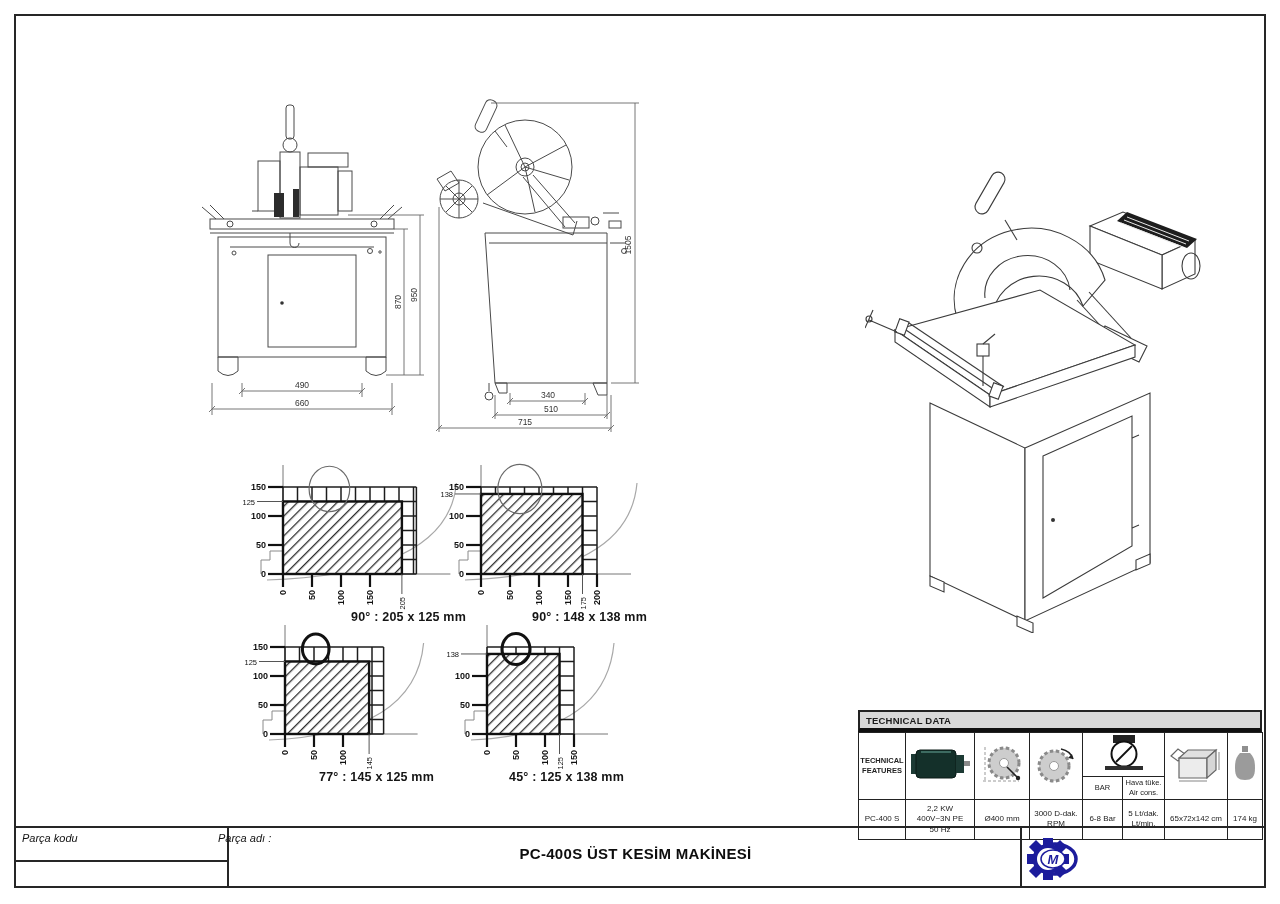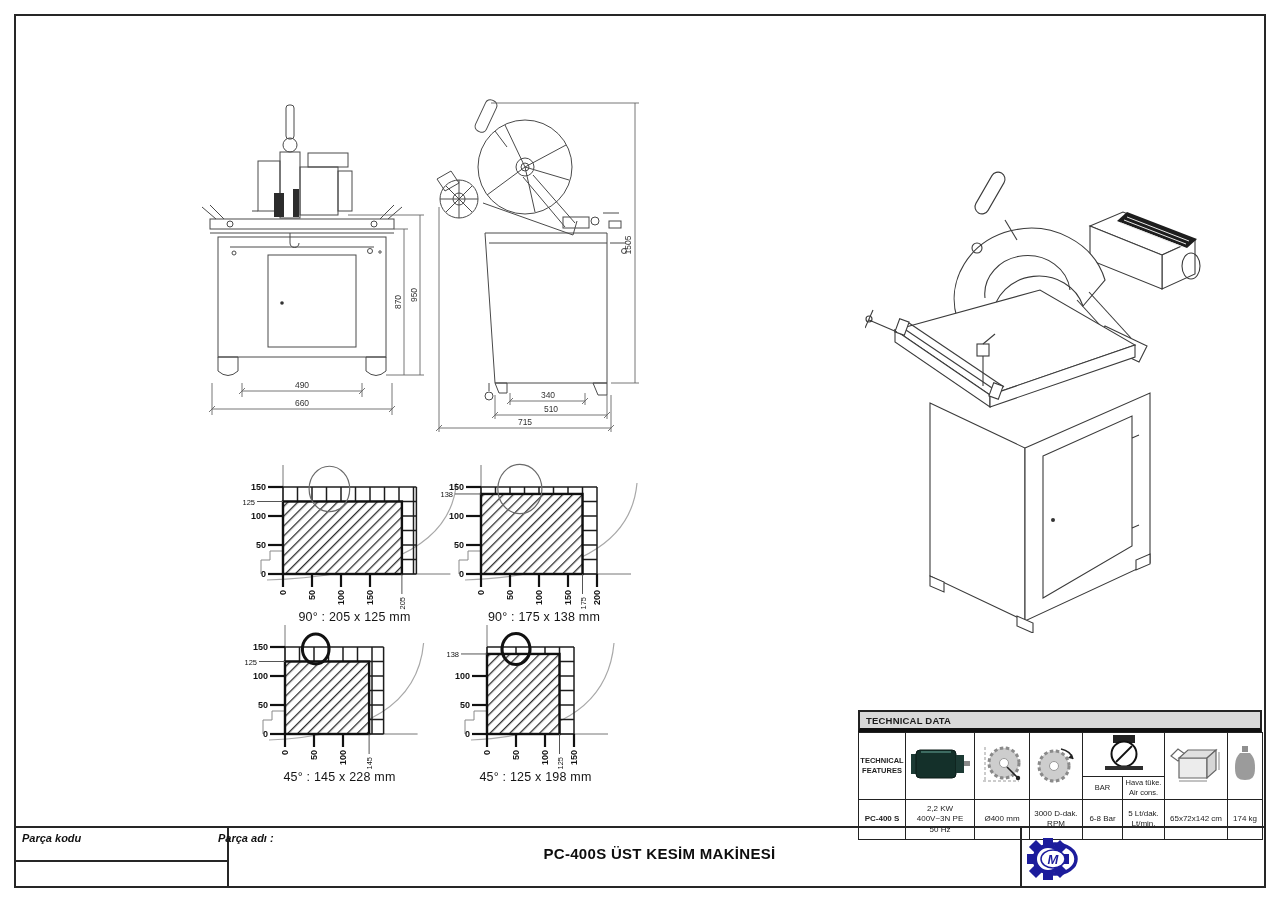--- a/index.html
+++ b/index.html
@@ -2,33 +2,33 @@
 <html><head>
 <meta charset="utf-8">
 <style>
   html,body{margin:0;padding:0;}
   body{width:1280px;height:904px;position:relative;background:#fff;
        font-family:"Liberation Sans",sans-serif;color:#111;overflow:hidden;}
   .abs{position:absolute;}
   .frame{left:14px;top:14px;width:1252px;height:874px;border:2px solid #262626;box-sizing:border-box;}
   .hline{background:#262626;height:2px;}
   .vline{background:#262626;width:2px;}
-  .lbl-it{font-style:italic;font-weight:bold;font-size:11px;color:#111;}
+  .lbl-it{font-style:italic;font-weight:normal;font-size:11px;color:#111;}
   .sheet-title{font-weight:bold;font-size:15px;letter-spacing:.3px;text-align:center;color:#0d0d0d;}
   
   .cap-diagram{position:absolute;}
-  .cap-caption{font-weight:normal;font-size:12.5px;text-align:center;margin-top:-4px;color:#151515;letter-spacing:.2px;}
+  .cap-caption{font-weight:bold;font-size:12.5px;text-align:right;margin-top:-4px;color:#151515;letter-spacing:.2px;}
   
   .ttable{position:absolute;left:858px;top:710px;width:404px;background:#3b82f6;}
   .thead{border:2px solid #222;border-bottom:4px solid #101010;background:#d8d8d8;
          font-weight:bold;font-size:9.5px;padding:3px 6px 2px;color:#1a1a1a;letter-spacing:.2px;}
   .ttable table{border-collapse:collapse;width:404px;table-layout:fixed;background:#fff;}
   .ttable td{border:1.5px solid #222;text-align:center;vertical-align:middle;font-size:8px;line-height:1.3;padding:1px;color:#222;}
   .ttable .tf{font-weight:bold;font-size:7.5px;}
-  .ttable .model{font-weight:bold;}
+  .ttable .model{font-weight:normal;}
   .ttable .sub{font-size:7.5px;}
   
   .logo-block{left:1026px;top:831px;width:238px;height:55px;display:flex;align-items:center;gap:5px;}
   .logo-texts{display:flex;flex-direction:column;align-items:center;flex:1;}
   .brand{font-weight:bold;font-style:italic;font-size:16.5px;color:#1c1c9c;letter-spacing:.5px;line-height:1;}
   .brand-sub{font-style:italic;font-weight:bold;font-size:6.8px;color:#161684;margin-top:2px;font-family:"Liberation Serif",serif;}
   .brand-rule{width:170px;height:2px;background:#1c1c9c;margin-top:1px;}
   .slogan{font-family:"DejaVu Serif",serif;font-style:italic;font-weight:bold;font-size:10.5px;color:#20204a;margin-top:1px;letter-spacing:.4px;}
   svg text{font-family:"Liberation Sans",sans-serif;}
   .dwg{position:absolute;}
@@ -328,21 +328,21 @@
         <text x="0" y="0" text-anchor="end" font-size="9" font-weight="bold" fill="#111" transform="translate(72 133) rotate(-90)">50</text>
         <line x1="98" y1="117" x2="98" y2="130" stroke="#111" stroke-width="2.2"></line>
         <text x="0" y="0" text-anchor="end" font-size="9" font-weight="bold" fill="#111" transform="translate(101 133) rotate(-90)">100</text>
         <line x1="127" y1="117" x2="127" y2="130" stroke="#111" stroke-width="2.2"></line>
         <text x="0" y="0" text-anchor="end" font-size="9" font-weight="bold" fill="#111" transform="translate(130 133) rotate(-90)">150</text>
         <line x1="141.5" y1="117" x2="141.5" y2="137" stroke="#555" stroke-width="1"></line>
         <text x="0" y="0" text-anchor="end" font-size="7.5" font-weight="normal" fill="#111" transform="translate(144.5 140) rotate(-90)">175</text>
         <line x1="156" y1="117" x2="156" y2="130" stroke="#111" stroke-width="2.2"></line>
         <text x="0" y="0" text-anchor="end" font-size="9" font-weight="bold" fill="#111" transform="translate(159 133) rotate(-90)">200</text>
       </svg></div>
-  <div class="cap-caption">90° : 175 x 138 mm</div>
+  <div class="cap-caption">90° : 148 x 138 mm</div>
 </div>
 <div class="cap-diagram" style="left:245px;top:617px">
   <div><svg width="189" height="153" viewBox="0 0 189 153">
         <path d="M 24 123 Q 170.6 117 178.6 26" fill="none" stroke="#a8a8a8" stroke-width="1.2"></path>
         <path d="M 18 117 v -14 h 9 v -9 h 13" fill="none" stroke="#8a8a8a" stroke-width="1"></path>
         <line x1="40" y1="127" x2="40" y2="8" stroke="#777" stroke-width="1"></line>
         <line x1="30" y1="117" x2="172.6" y2="117" stroke="#777" stroke-width="1"></line>
         <g stroke="#1c1c1c" stroke-width="1.5">
           <line x1="40" y1="30" x2="40" y2="117"></line>
           <line x1="54.5" y1="30" x2="54.5" y2="117"></line>
@@ -375,21 +375,21 @@
         <text x="23" y="33" text-anchor="end" font-size="9" font-weight="bold" fill="#111">150</text>
         <line x1="40" y1="117" x2="40" y2="130" stroke="#111" stroke-width="2.2"></line>
         <text x="0" y="0" text-anchor="end" font-size="9" font-weight="bold" fill="#111" transform="translate(43 133) rotate(-90)">0</text>
         <line x1="69" y1="117" x2="69" y2="130" stroke="#111" stroke-width="2.2"></line>
         <text x="0" y="0" text-anchor="end" font-size="9" font-weight="bold" fill="#111" transform="translate(72 133) rotate(-90)">50</text>
         <line x1="98" y1="117" x2="98" y2="130" stroke="#111" stroke-width="2.2"></line>
         <text x="0" y="0" text-anchor="end" font-size="9" font-weight="bold" fill="#111" transform="translate(101 133) rotate(-90)">100</text>
         <line x1="124.1" y1="117" x2="124.1" y2="137" stroke="#555" stroke-width="1"></line>
         <text x="0" y="0" text-anchor="end" font-size="7.5" font-weight="normal" fill="#111" transform="translate(127.1 140) rotate(-90)">145</text>
       </svg></div>
-  <div class="cap-caption">45° : 145 x 228 mm</div>
+  <div class="cap-caption">77° : 145 x 125 mm</div>
 </div>
 <div class="cap-diagram" style="left:447px;top:617px">
   <div><svg width="177" height="153" viewBox="0 0 177 153">
         <path d="M 24 123 Q 159 117 167 26" fill="none" stroke="#a8a8a8" stroke-width="1.2"></path>
         <path d="M 18 117 v -14 h 9 v -9 h 13" fill="none" stroke="#8a8a8a" stroke-width="1"></path>
         <line x1="40" y1="127" x2="40" y2="8" stroke="#777" stroke-width="1"></line>
         <line x1="30" y1="117" x2="161" y2="117" stroke="#777" stroke-width="1"></line>
         <g stroke="#1c1c1c" stroke-width="1.5">
           <line x1="40" y1="30" x2="40" y2="117"></line>
           <line x1="54.5" y1="30" x2="54.5" y2="117"></line>
@@ -421,21 +421,21 @@
         <text x="0" y="0" text-anchor="end" font-size="9" font-weight="bold" fill="#111" transform="translate(43 133) rotate(-90)">0</text>
         <line x1="69" y1="117" x2="69" y2="130" stroke="#111" stroke-width="2.2"></line>
         <text x="0" y="0" text-anchor="end" font-size="9" font-weight="bold" fill="#111" transform="translate(72 133) rotate(-90)">50</text>
         <line x1="98" y1="117" x2="98" y2="130" stroke="#111" stroke-width="2.2"></line>
         <text x="0" y="0" text-anchor="end" font-size="9" font-weight="bold" fill="#111" transform="translate(101 133) rotate(-90)">100</text>
         <line x1="112.5" y1="117" x2="112.5" y2="137" stroke="#555" stroke-width="1"></line>
         <text x="0" y="0" text-anchor="end" font-size="7.5" font-weight="normal" fill="#111" transform="translate(115.5 140) rotate(-90)">125</text>
         <line x1="127" y1="117" x2="127" y2="130" stroke="#111" stroke-width="2.2"></line>
         <text x="0" y="0" text-anchor="end" font-size="9" font-weight="bold" fill="#111" transform="translate(130 133) rotate(-90)">150</text>
       </svg></div>
-  <div class="cap-caption">45° : 125 x 198 mm</div>
+  <div class="cap-caption">45° : 125 x 138 mm</div>
 </div>
 
 <div class="ttable">
   <div class="thead">TECHNICAL DATA</div>
   <table>
     <colgroup>
       <col style="width:47px">
         <col style="width:69px">
         <col style="width:55px">
         <col style="width:53px">
@@ -532,21 +532,21 @@
     </table>
 </div>
 
 <div class="abs hline" style="left:14px;top:826px;width:1252px"></div>
 <div class="abs vline" style="left:227px;top:826px;height:62px"></div>
 <div class="abs hline" style="left:14px;top:860px;width:215px"></div>
 <div class="abs vline" style="left:1020px;top:826px;height:62px"></div>
 
 <div class="abs lbl-it" style="left:22px;top:832px">Parça kodu</div>
 <div class="abs lbl-it" style="left:218px;top:832px">Parça adı :</div>
-<div class="abs sheet-title" style="left:240px;top:845px;width:839px">PC-400S ÜST KESİM MAKİNESİ</div>
+<div class="abs sheet-title" style="left:216px;top:845px;width:839px">PC-400S ÜST KESİM MAKİNESİ</div>
 
 <div class="abs logo-block">
   <svg width="54" height="52" viewBox="0 0 54 52">
     <g fill="#1c1c9c">
       <rect x="17" y="5" width="10" height="10" transform="rotate(0 22 26)"></rect>
       <rect x="17" y="37" width="10" height="10"></rect>
       <rect x="1" y="21" width="10" height="10"></rect>
       <rect x="33" y="21" width="10" height="10"></rect>
       <rect x="5" y="9" width="10" height="10" transform="rotate(45 10 14)"></rect>
       <rect x="29" y="9" width="10" height="10" transform="rotate(45 34 14)"></rect>

